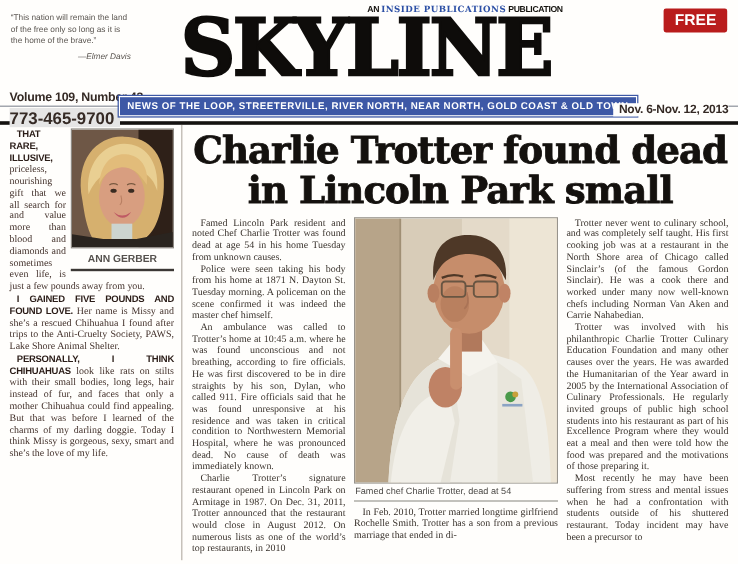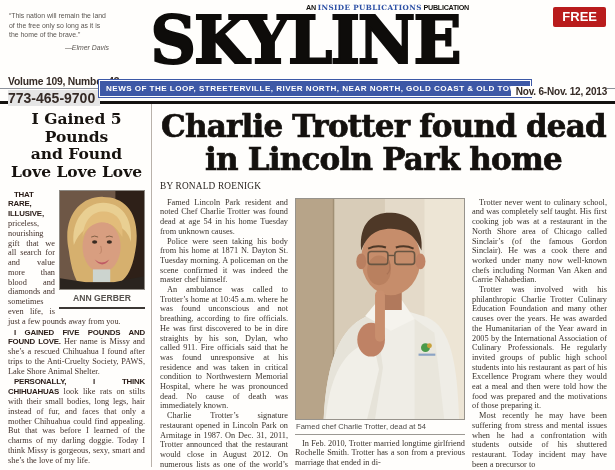--- a/index.html
+++ b/index.html
@@ -88,23 +88,20 @@
     <div class="rule-line"></div>
     <div class="volume">Volume 109, Number 43</div>
     <div class="phone">773-465-9700</div>
     <div class="banner">NEWS OF THE LOOP, STREETERVILLE, RIVER NORTH, NEAR NORTH, GOLD COAST &amp; OLD TOWN</div>
     <div class="dateline">Nov. 6-Nov. 12, 2013</div>
   </div>
 
   <div class="content">
 
     <div class="left-col">
-      <div class="lc-headline">I Gained 5 Pounds
-and Found
-Love Love Love</div>
       <div class="lc-body">
         <div class="lc-photo">
           <svg viewBox="0 0 97 100" preserveAspectRatio="none">
             <rect fill="#6e5746" width="97" height="100"></rect>
             <rect fill="#2e2018" x="64" width="33" height="100"></rect>
             <path d="M10 60 C2 25 25 5 50 6 C75 6 92 22 88 55 C85 75 80 86 70 93 L20 93 C14 83 12 72 10 60 Z" fill="#d6b06e"></path>
             <path d="M16 55 C12 30 30 12 50 12 C70 12 84 26 82 52 C78 40 70 34 50 33 C33 33 22 42 16 55 Z" fill="#e9cf92"></path>
             <ellipse cx="48" cy="57" rx="22" ry="26" fill="#d89e80"></ellipse>
             <path d="M26 47 C28 27 40 20 52 21 C66 22 74 32 72 47 C64 36 58 32 48 32 C38 33 30 38 26 47 Z" fill="#e2bc7a"></path>
             <ellipse cx="40" cy="52" rx="3" ry="1.7" fill="#392b21"></ellipse>
@@ -120,22 +117,21 @@
         </div>
         <p><span class="lead">THAT RARE, ILLUSIVE,</span> <span>priceless, nourishing gift that we all search for and value more than blood and diamonds and sometimes even life, is just a few pounds away from you.</span></p>
         <p><span class="lead">I GAINED FIVE POUNDS AND FOUND LOVE.</span> <span>Her name is Missy and she’s a rescued Chihuahua I found after trips to the Anti-Cruelty Society, PAWS, Lake Shore Animal Shelter.</span></p>
         <p><span class="lead">PERSONALLY, I THINK CHIHUAHUAS</span> <span>look like rats on stilts with their small bodies, long legs, hair instead of fur, and faces that only a mother Chihuahua could find appealing. But that was before I learned of the charms of my darling doggie. Today I think Missy is gorgeous, sexy, smart and she’s the love of my life.</span></p>
 
       </div>
     </div>
 
     <div class="main-col">
       <div class="m-headline">Charlie Trotter found dead
-in Lincoln Park home</div>
-      <div class="byline">BY RONALD ROENIGK</div>
+in Lincoln Park small</div>
 
       <div class="cols">
         <div class="c1">
           <p class="article">Famed Lincoln Park resident and noted Chef Charlie Trotter was found dead at age 54 in his home Tuesday from unknown causes.</p>
           <p class="article">Police were seen taking his body from his home at 1871 N. Dayton St. Tuesday morning. A policeman on the scene confirmed it was indeed the master chef himself.</p>
           <p class="article">An ambulance was called to Trotter’s home at 10:45 a.m. where he was found unconscious and not breathing, according to fire officials. He was first discovered to be in dire straights by his son, Dylan, who called 911. Fire officials said that he was found unresponsive at his residence and was taken in critical condition to Northwestern Memorial Hospital, where he was pronounced dead. No cause of death was immediately known.</p>
           <p class="article">Charlie Trotter’s signature restaurant opened in Lincoln Park on Armitage in 1987. On Dec. 31, 2011, Trotter announced that the restaurant would close in August 2012. On numerous lists as one of the world’s top restaurants, in 2010</p>
         </div>
 
         <div class="c2">

